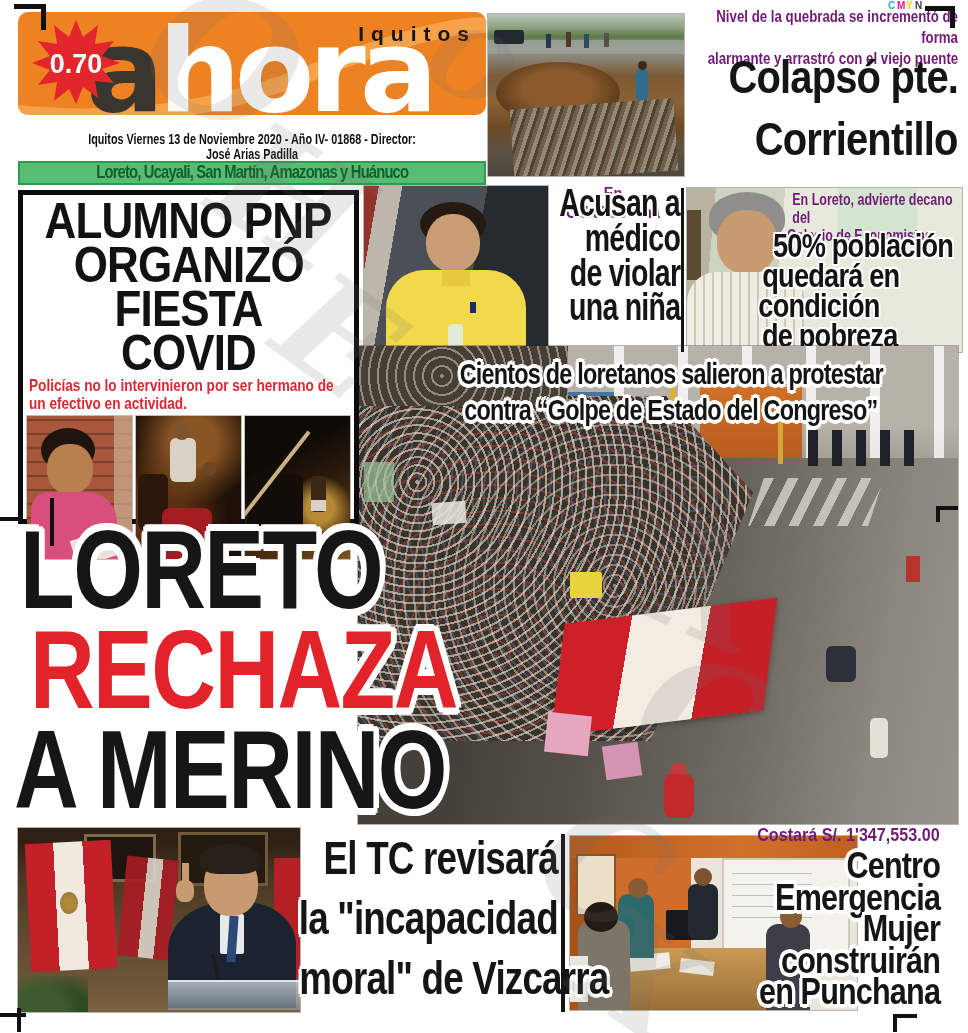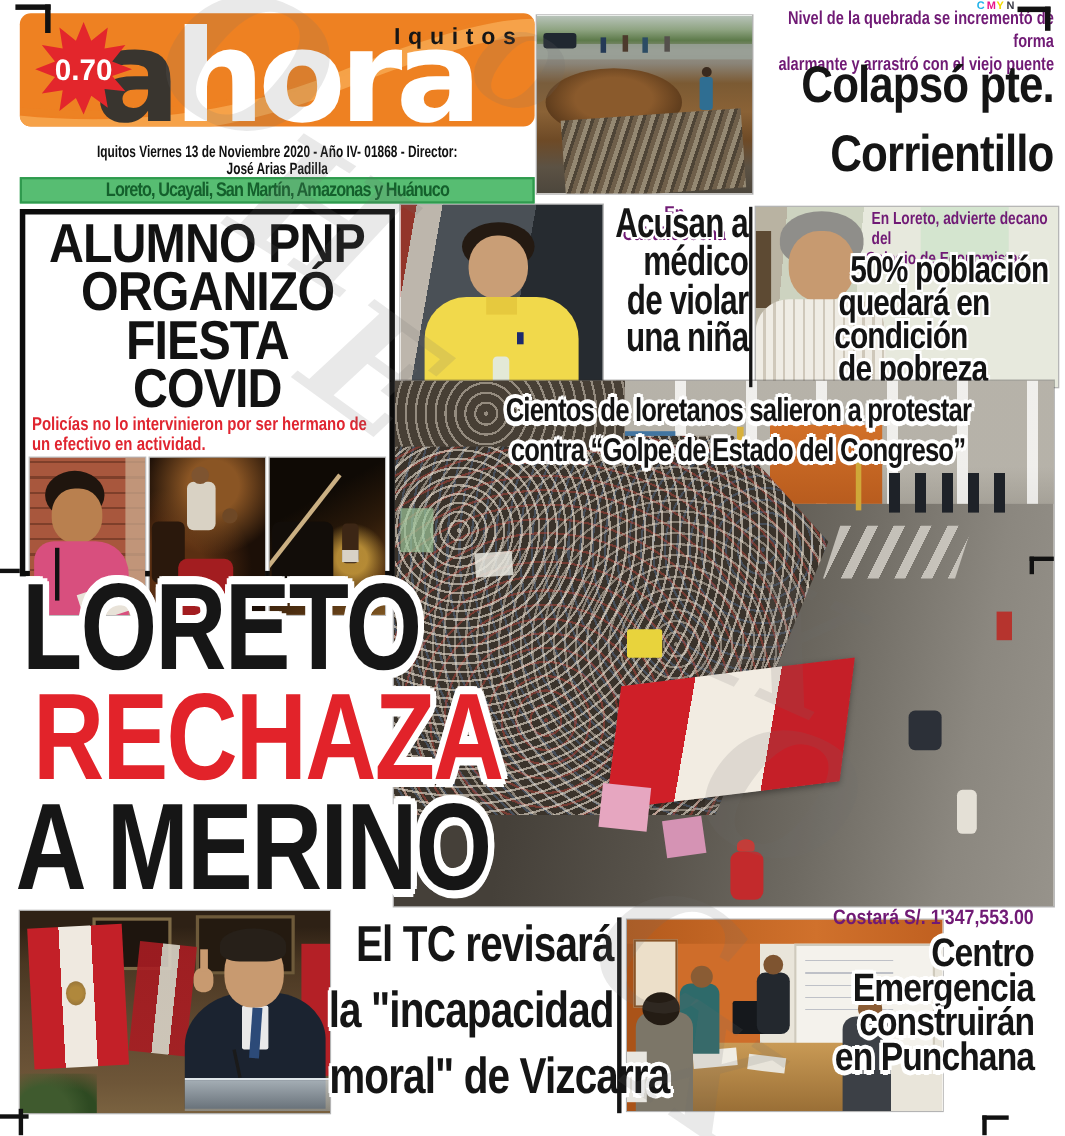--- a/index.html
+++ b/index.html
@@ -321,20 +321,21 @@
     <div class="b" style="left:8px;top:84px;width:52px;height:90px;background:#7c7668;border-radius:14px 14px 0 0"></div>
     <div class="b" style="left:14px;top:66px;width:34px;height:30px;background:#241c14;border-radius:50%"></div>
     <div class="b" style="left:0;top:120px;width:18px;height:46px;background:#e8e6e0"></div>
   </div>
   <div id="cem-kicker" class="kicker right">
     <span class="cx">Costará S/. 1'347,553.00</span>
   </div>
   <div id="cem-headline" class="hl right ow-m">
     <div class="ln"><span class="cx">Centro</span></div>
     <div class="ln"><span class="cx">Emergencia</span></div>
+    <div class="ln"><span class="cx">Mujer</span></div>
     <div class="ln"><span class="cx">construirán</span></div>
     <div class="ln"><span class="cx">en Punchana</span></div>
   </div>
 
   <span class="wm" style="left:150px;top:-40px;font-size:170px;transform:rotate(28deg)">O</span>
   <span class="wm" style="left:220px;top:110px;font-size:150px;transform:rotate(32deg)">H</span>
   <span class="wm" style="left:285px;top:255px;font-size:140px;transform:rotate(36deg)">E</span>
   <span class="wm" style="left:655px;top:500px;font-size:150px;transform:rotate(24deg)">X</span>
   <span class="wm" style="left:640px;top:630px;font-size:160px;transform:rotate(24deg)">O</span>
   <span class="wm" style="left:545px;top:780px;font-size:150px;transform:rotate(30deg)">C</span>

